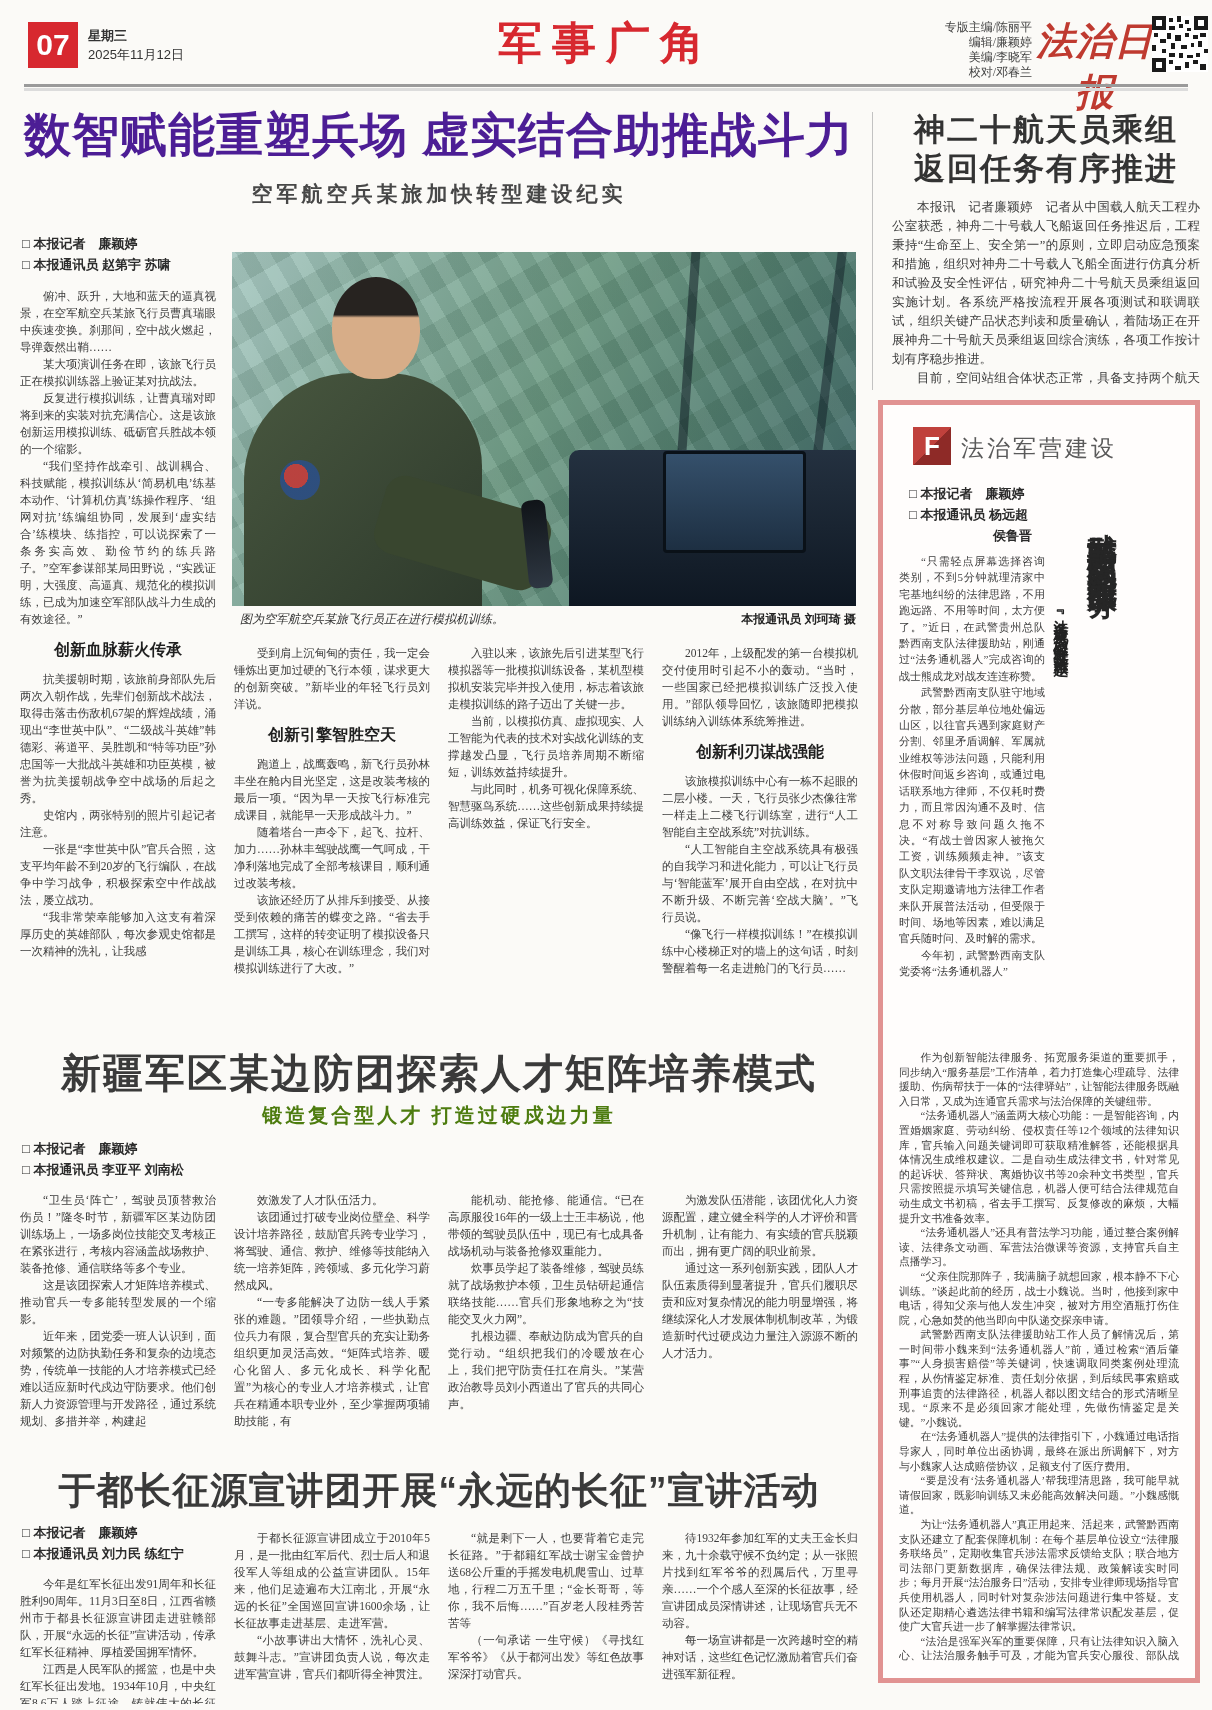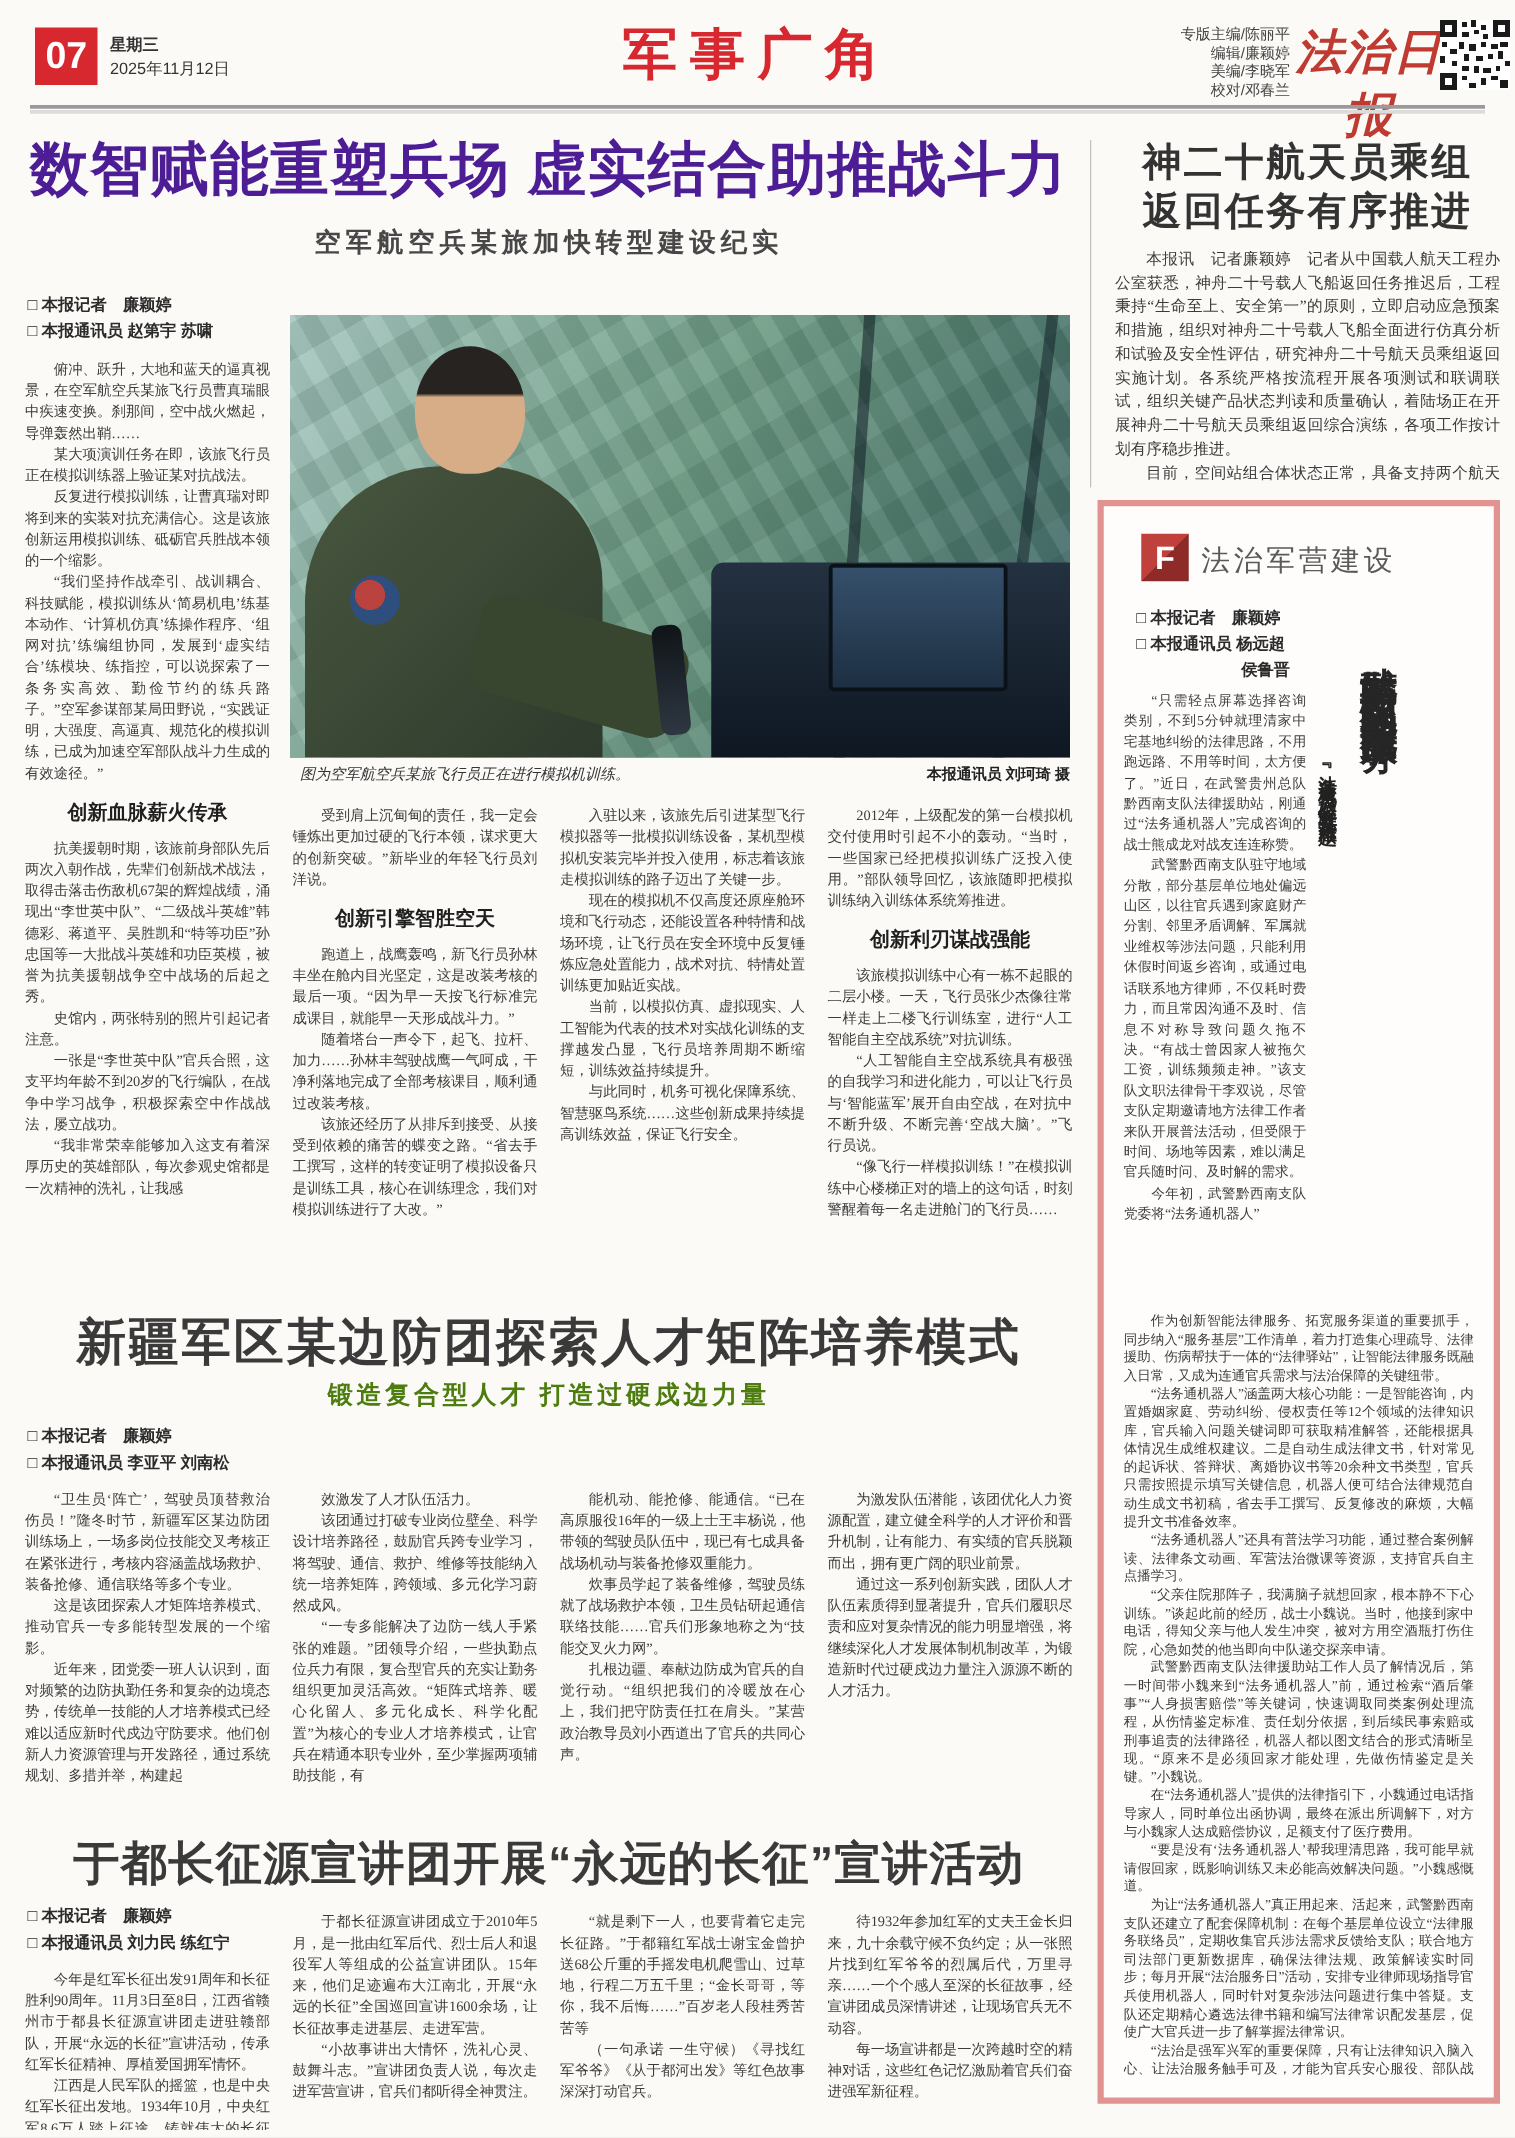--- a/index.html
+++ b/index.html
@@ -8,21 +8,21 @@
   .abs{position:absolute;}
   
   .pagebox{left:28px;top:22px;width:50px;height:46px;background:#d7282f;color:#fff;
            font-family:"Liberation Sans",sans-serif;font-weight:bold;font-size:30px;
            display:flex;align-items:center;justify-content:center;}
   .weekday{left:88px;top:27px;font-family:"Liberation Sans",sans-serif;font-weight:bold;font-size:13px;color:#333;}
   .dateline{left:88px;top:46px;font-family:"Liberation Sans",sans-serif;font-size:13px;color:#333;}
   .section-title{left:386px;top:14px;width:440px;text-align:center;color:#d7282f;
                  font-family:"Liberation Sans",sans-serif;font-weight:bold;font-size:44px;letter-spacing:10px;}
   .staff{left:900px;top:20px;width:132px;text-align:right;color:#444;}
-  .staff-line{font-family:Liberation Sans, sans-serif;font-size:12px;line-height:15px;text-align:right;}
+  .staff-line{font-family:Liberation Serif, serif;font-size:12px;line-height:15px;text-align:right;}
   .masthead{left:1036px;top:16px;width:118px;text-align:center;color:#bf3a30;
             font-family:"DejaVu Serif",serif;font-weight:bold;font-style:italic;font-size:38px;letter-spacing:1px;}
   .qr{left:1152px;top:15px;width:56px;height:58px;}
   .header-rule{left:24px;top:84px;width:1164px;height:3px;background:#9a9a9a;box-shadow:0 4px 0 #dcdcdc;}
   
   .m-headline{left:20px;top:106px;width:838px;text-align:center;color:#4c1d95;
               font-family:"Liberation Sans",sans-serif;font-weight:bold;font-size:47px;letter-spacing:1px;line-height:58px;}
   .m-sub{left:20px;top:180px;width:838px;text-align:center;color:#474747;
          font-family:"Liberation Sans",sans-serif;font-weight:bold;font-size:21px;letter-spacing:4px;}
   .byline{font-family:"Liberation Sans",sans-serif;font-weight:bold;font-size:13px;line-height:21px;color:#2b2b2b;}
@@ -201,21 +201,20 @@
     </div>
   <div class="abs col mcol2">
       <div class="para">受到肩上沉甸甸的责任，我一定会锤炼出更加过硬的飞行本领，谋求更大的创新突破。”新毕业的年轻飞行员刘洋说。</div>
       <div class="subhead">创新引擎智胜空天</div>
       <div class="para">跑道上，战鹰轰鸣，新飞行员孙林丰坐在舱内目光坚定，这是改装考核的最后一项。“因为早一天按飞行标准完成课目，就能早一天形成战斗力。”</div>
       <div class="para">随着塔台一声令下，起飞、拉杆、加力……孙林丰驾驶战鹰一气呵成，干净利落地完成了全部考核课目，顺利通过改装考核。</div>
       <div class="para">该旅还经历了从排斥到接受、从接受到依赖的痛苦的蝶变之路。“省去手工撰写，这样的转变证明了模拟设备只是训练工具，核心在训练理念，我们对模拟训练进行了大改。”</div>
     </div>
   <div class="abs col mcol3">
       <div class="para">入驻以来，该旅先后引进某型飞行模拟器等一批模拟训练设备，某机型模拟机安装完毕并投入使用，标志着该旅走模拟训练的路子迈出了关键一步。</div>
-      <div class="para">现在的模拟机不仅高度还原座舱环境和飞行动态，还能设置各种特情和战场环境，让飞行员在安全环境中反复锤炼应急处置能力，战术对抗、特情处置训练更加贴近实战。</div>
       <div class="para">当前，以模拟仿真、虚拟现实、人工智能为代表的技术对实战化训练的支撑越发凸显，飞行员培养周期不断缩短，训练效益持续提升。</div>
       <div class="para">与此同时，机务可视化保障系统、智慧驱鸟系统……这些创新成果持续提高训练效益，保证飞行安全。</div>
     </div>
   <div class="abs col mcol4">
       <div class="para">2012年，上级配发的第一台模拟机交付使用时引起不小的轰动。“当时，一些国家已经把模拟训练广泛投入使用。”部队领导回忆，该旅随即把模拟训练纳入训练体系统筹推进。</div>
       <div class="subhead">创新利刃谋战强能</div>
       <div class="para">该旅模拟训练中心有一栋不起眼的二层小楼。一天，飞行员张少杰像往常一样走上二楼飞行训练室，进行“人工智能自主空战系统”对抗训练。</div>
       <div class="para">“人工智能自主空战系统具有极强的自我学习和进化能力，可以让飞行员与‘智能蓝军’展开自由空战，在对抗中不断升级、不断完善‘空战大脑’。”飞行员说。</div>
       <div class="para">“像飞行一样模拟训练！”在模拟训练中心楼梯正对的墙上的这句话，时刻警醒着每一名走进舱门的飞行员……</div>
     </div>

